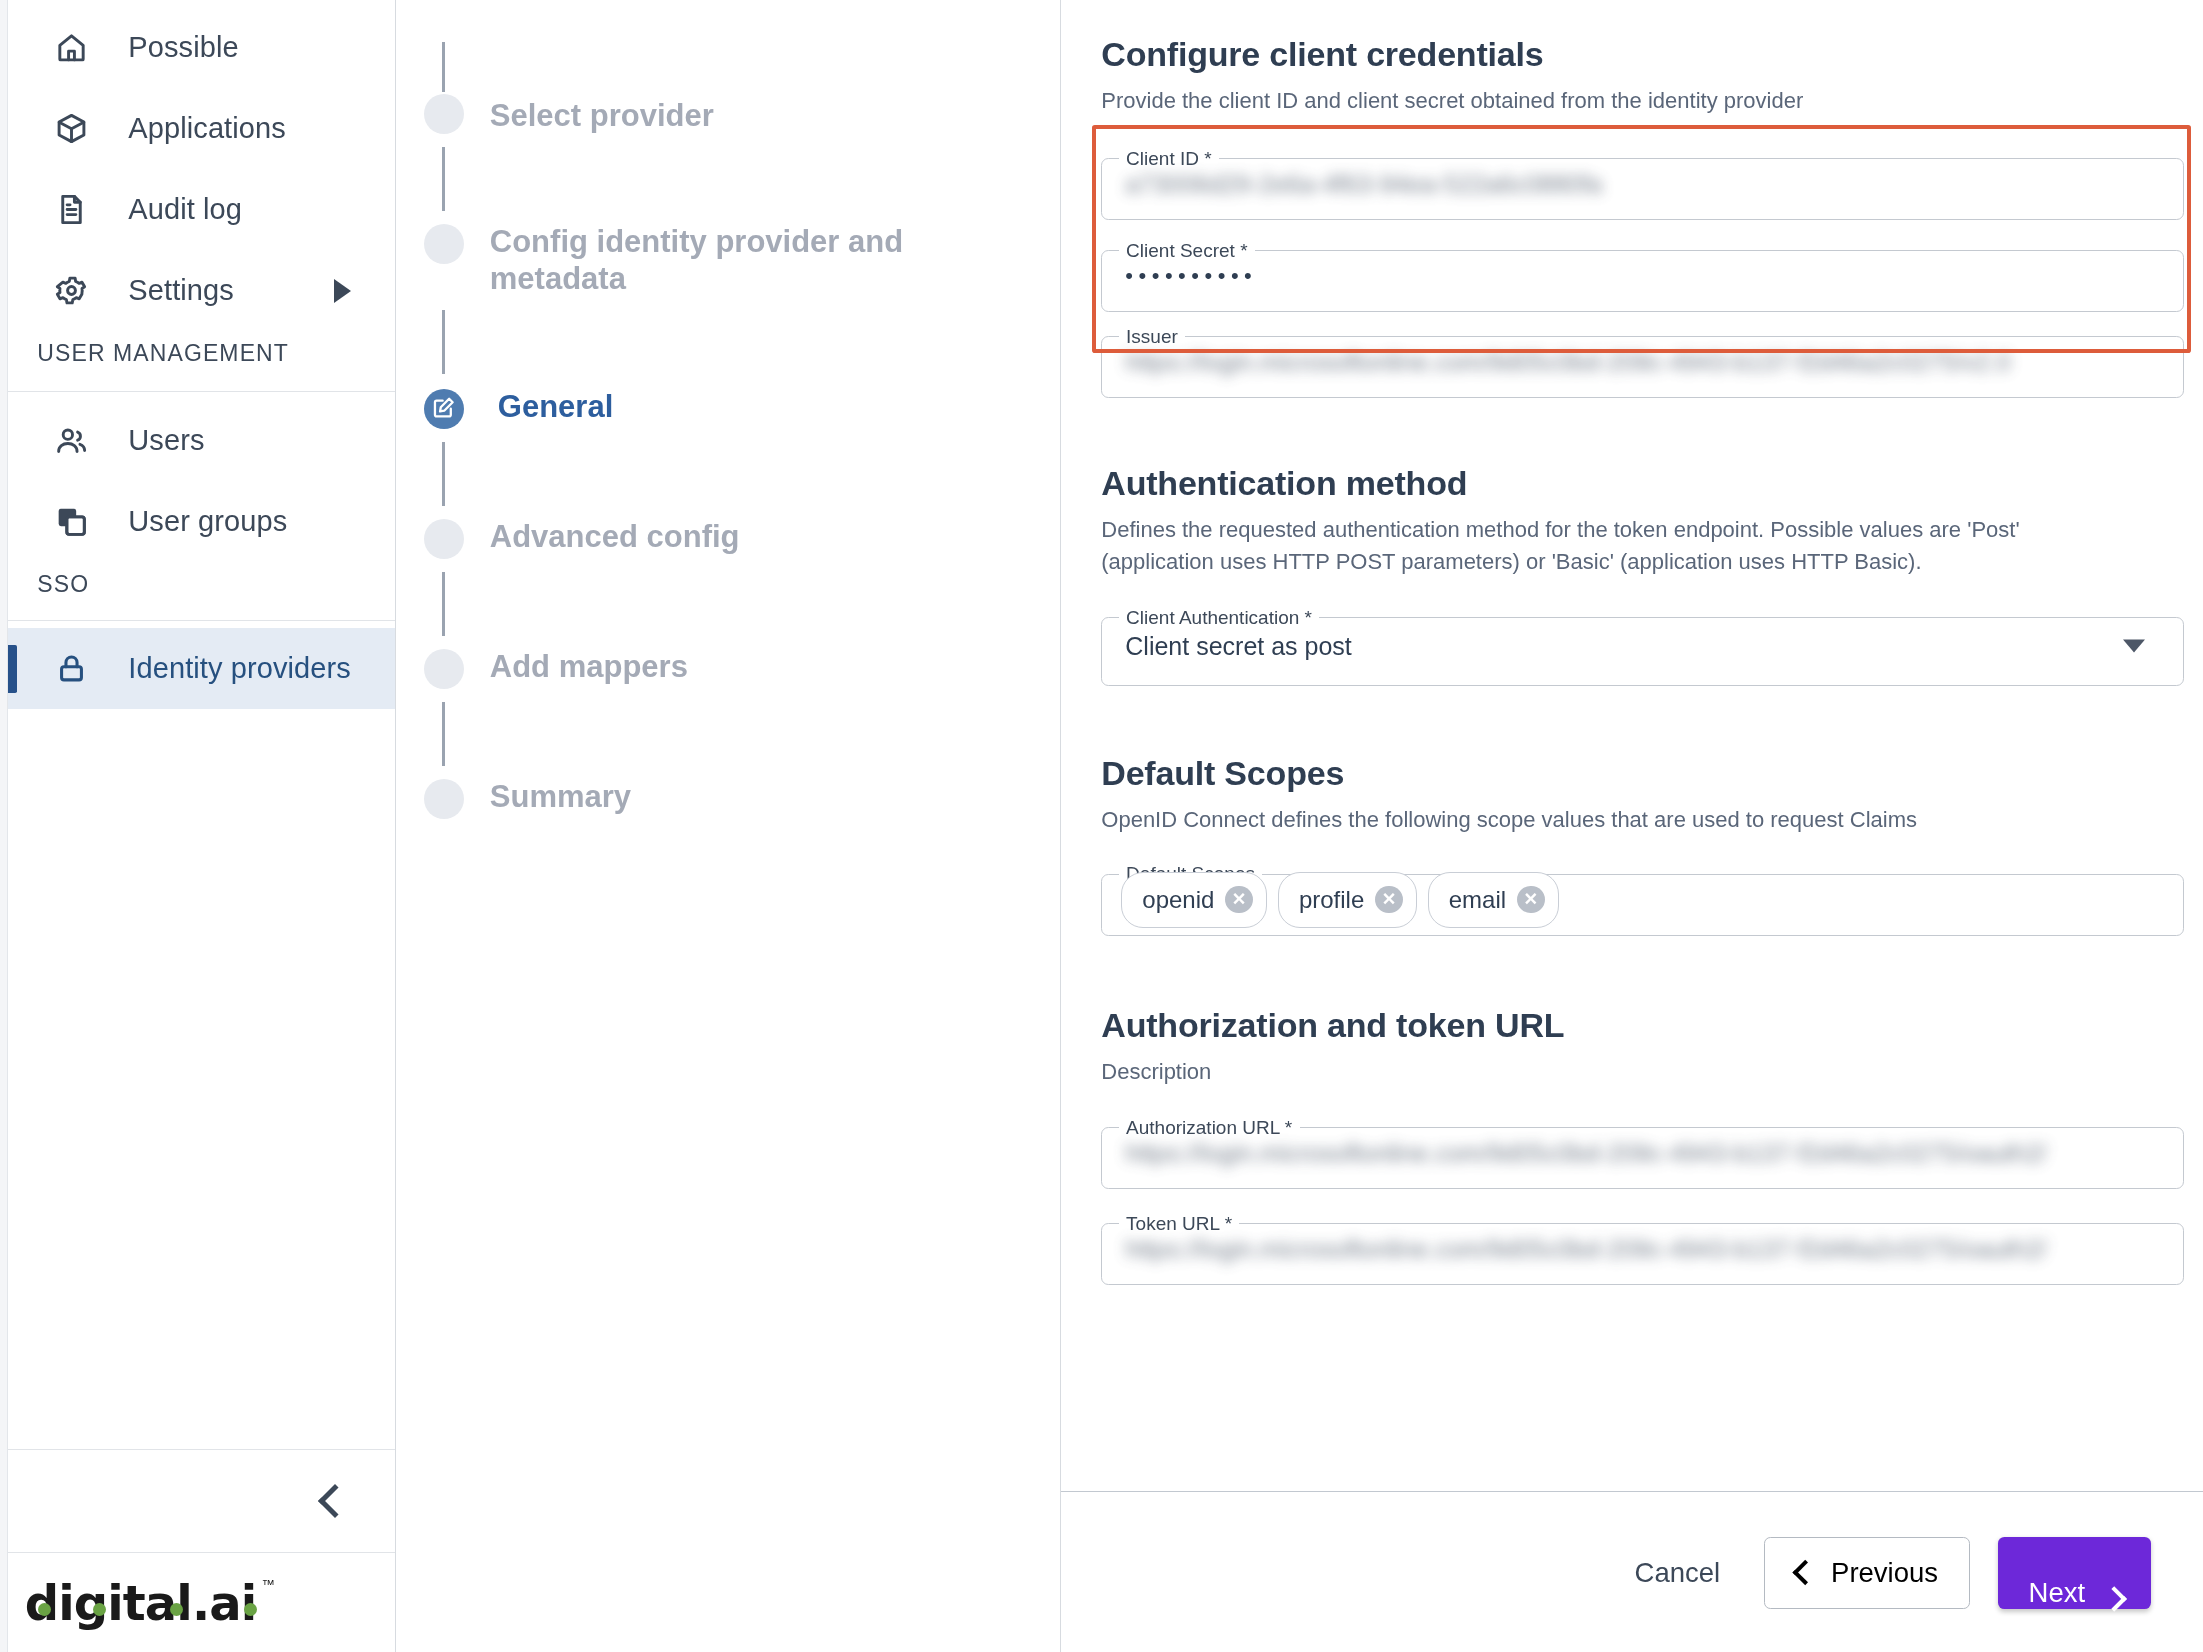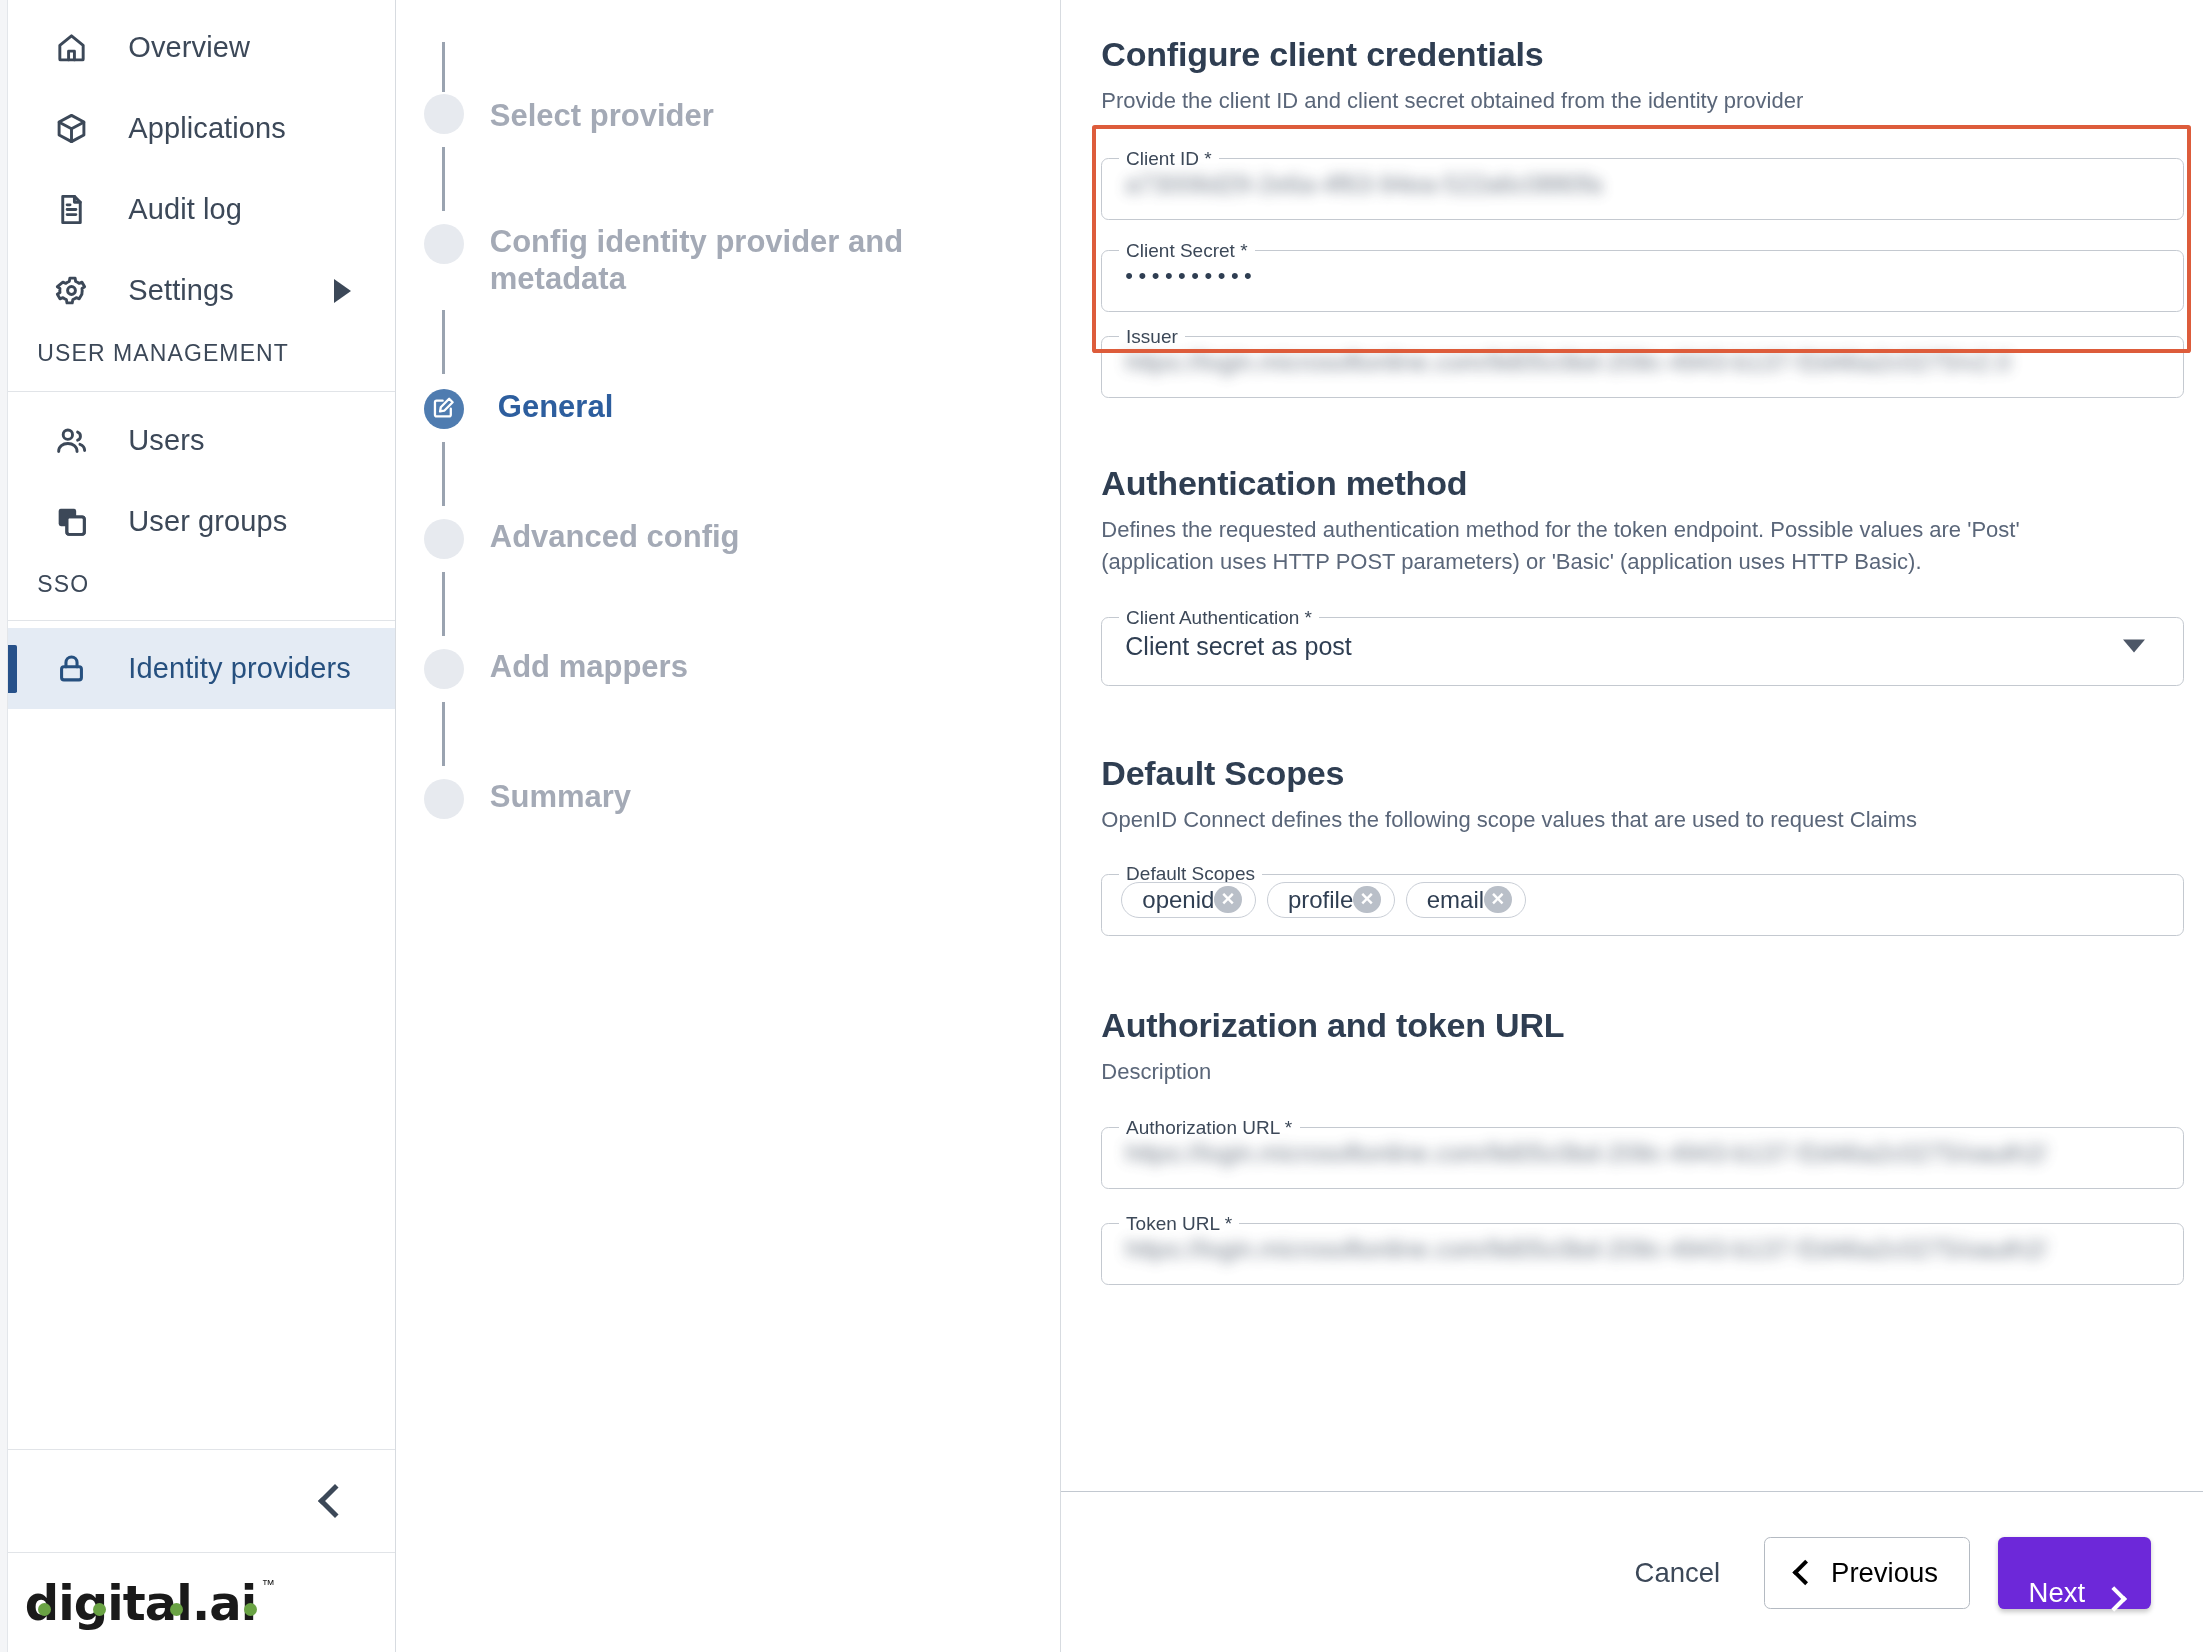--- a/index.html
+++ b/index.html
@@ -292,21 +292,22 @@
   .chips {
     position: absolute;
     left: 20px; top: 50%;
     transform: translateY(-50%);
     display: flex;
     gap: 11px;
   }
   .chip {
     display: flex;
     align-items: center;
-    height: 36px;
+    gap: 11px;
+    height: 56px;
     padding: 0 13px 0 20px;
     border: 0.9px solid #c9ced6;
     border-radius: 22px;
     background: #ffffff;
     font-size: 24px;
     color: #2f3e52;
     cursor: pointer;
   }
   .chip .x {
     width: 27.5px; height: 27.5px;
@@ -386,21 +387,21 @@
 
     <div class="nav-group">
 
       <div class="nav-item">
         <span class="ico">
           <svg width="35" height="35" viewBox="0 0 24 24" fill="none" stroke="currentColor" stroke-width="2" stroke-linecap="round" stroke-linejoin="round">
             <path d="M4 10.5 12 4l8 6.5V20a.5.5 0 0 1-.5.5h-15A.5.5 0 0 1 4 20z"></path>
             <path d="M10 20.5v-6h4v6"></path>
           </svg>
         </span>
-        <span class="label">Overview</span>
+        <span class="label">Possible</span>
       </div>
 
       <div class="nav-item">
         <span class="ico">
           <svg width="35" height="35" viewBox="0 0 24 24" fill="none" stroke="currentColor" stroke-width="2" stroke-linecap="round" stroke-linejoin="round">
             <path d="M12 3 20.5 7.6v8.8L12 21l-8.5-4.6V7.6z"></path>
             <path d="M3.6 7.7 12 12.2l8.4-4.5"></path>
             <path d="M12 12.2V21"></path>
           </svg>
         </span>

